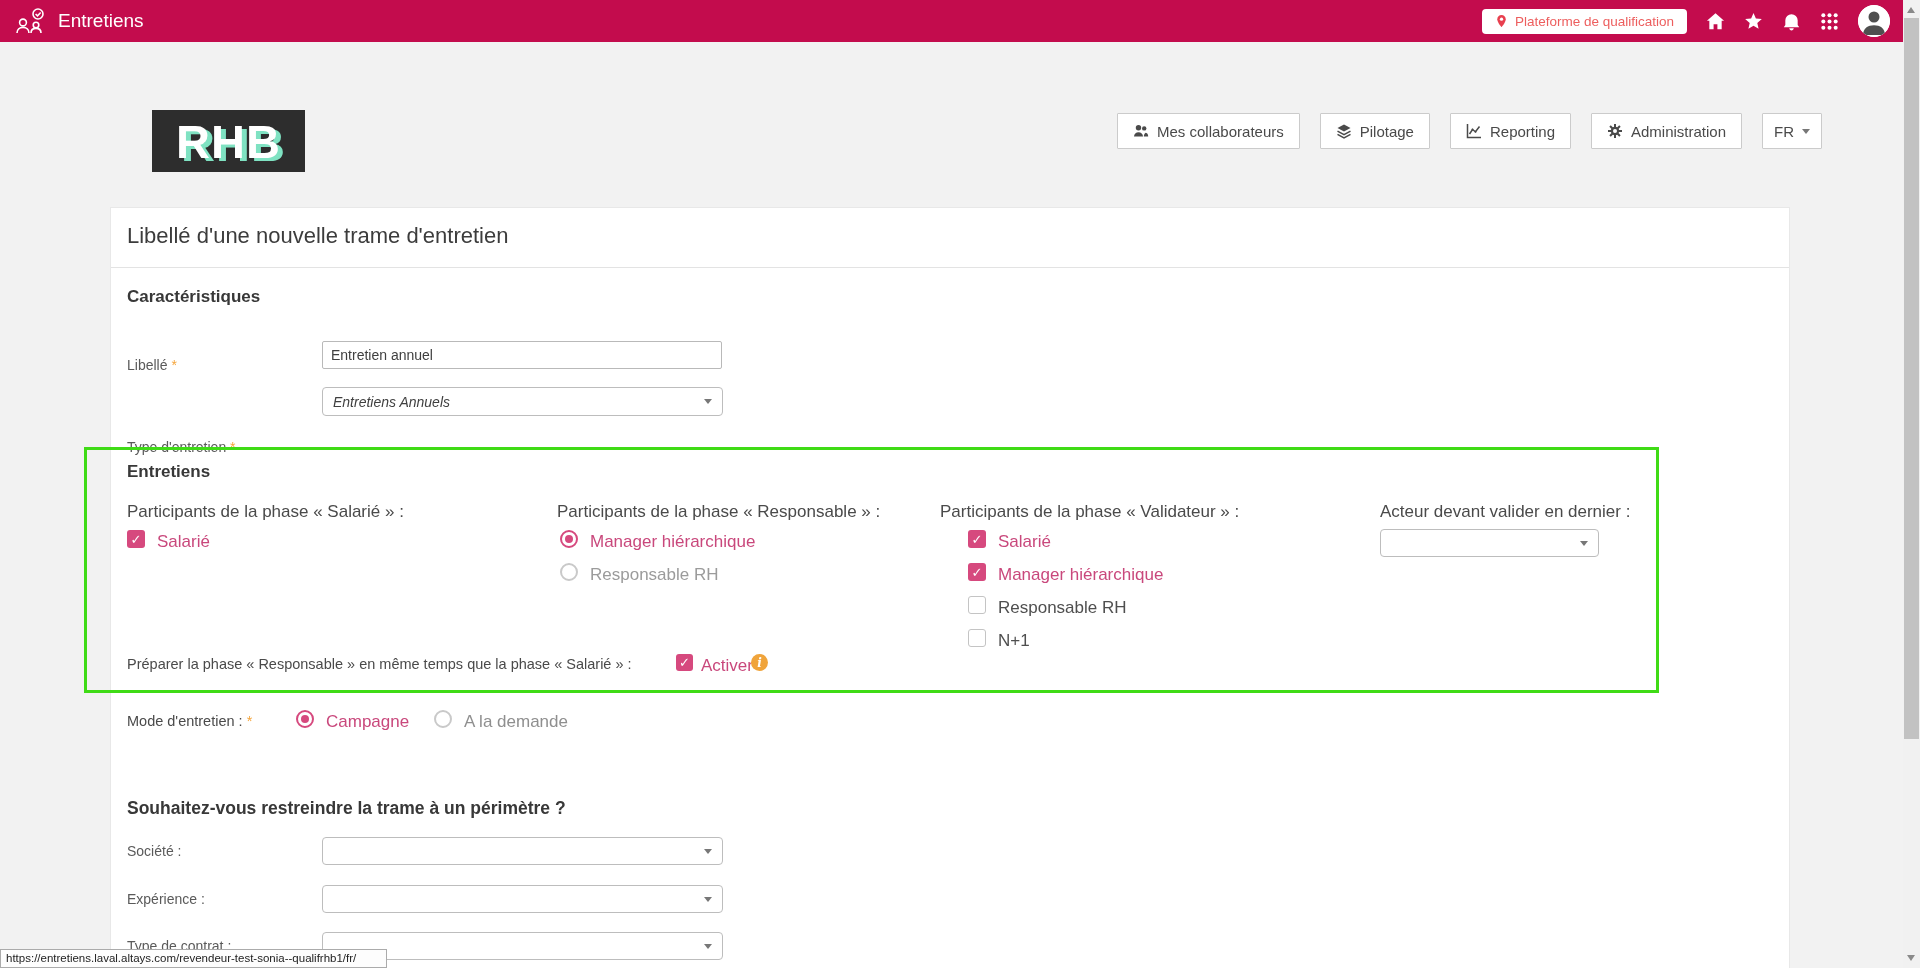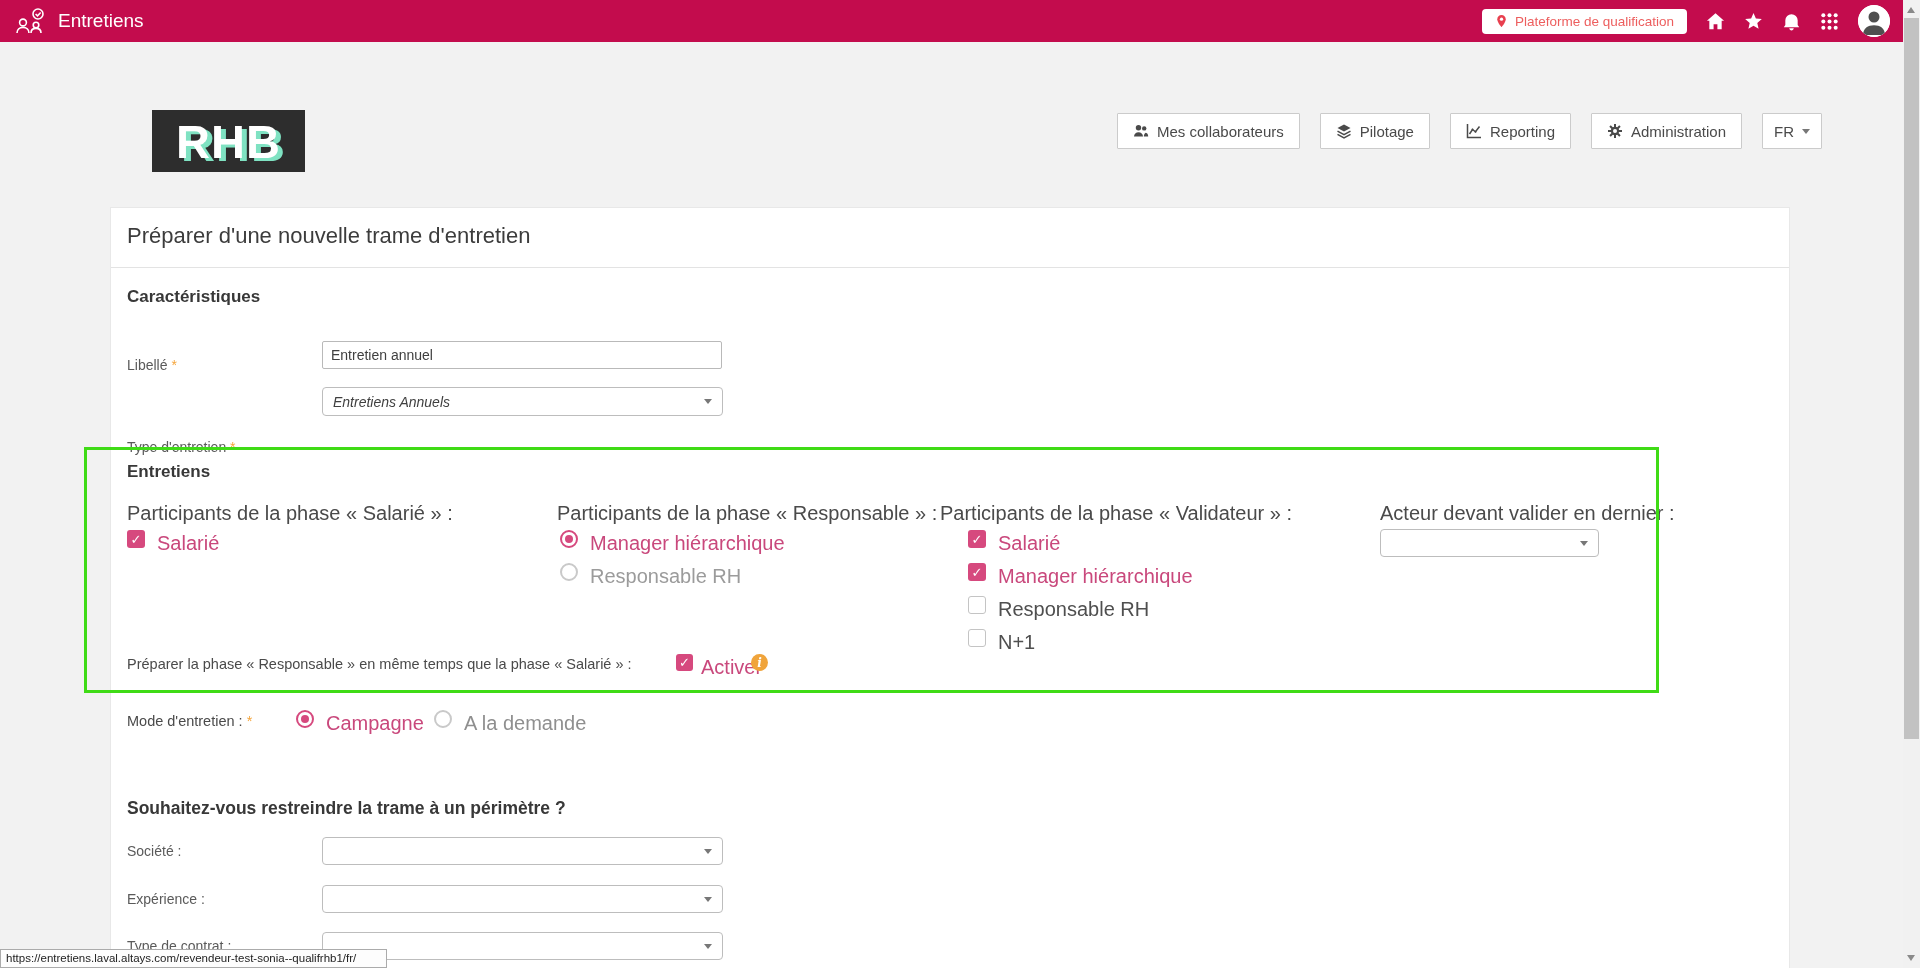--- a/index.html
+++ b/index.html
@@ -89,40 +89,40 @@
     font-size:14px; color:#3F3F3F; cursor:pointer;
   }
   .sel .caret { position:absolute; right:10px; }
 
   
   .highlight-box {
     position:absolute; left:84px; top:447px; width:1575px; height:246px;
     border:3px solid #3FDB16; pointer-events:none; z-index:40;
   }
 
-  .col-label { position:absolute; top:502px; font-size:20px; color:#4A4A4A; }
+  .col-label { position:absolute; top:502px; font-size:17px; color:#4A4A4A; }
 
   .cb { position:absolute; width:18px; height:18px; border-radius:3px; cursor:pointer; }
   .cb.on { background:#D6497E; }
   .cb.on::after {
     content:"✓"; position:absolute; inset:0; display:flex;
     align-items:center; justify-content:center;
     color:#fff; font-size:13px; font-weight:bold;
   }
   .cb.off { background:#fff; border:1px solid #C4C4C4; }
 
   .rd { position:absolute; width:18px; height:18px; border-radius:50%; background:#fff; border:2px solid #C9C9C9; cursor:pointer; }
   .rd.on { border-color:#D6497E; }
   .rd.on::after {
     content:""; position:absolute; left:50%; top:50%;
     width:8px; height:8px; margin:-4px 0 0 -4px;
     border-radius:50%; background:#D6497E;
   }
 
-  .opt-label { position:absolute; font-size:20px; cursor:pointer; }
+  .opt-label { position:absolute; font-size:17px; cursor:pointer; }
   .pink { color:#C9487C; }
   .gray-dim { color:#9B9B9B; }
   .gray-dark { color:#4F4F4F; }
 
   .info-icon {
     position:absolute; width:17px; height:17px; border-radius:50%;
     background:#F0A43B; color:#fff; font-family:"DejaVu Serif",serif;
     font-style:italic; font-weight:bold; font-size:12px;
     display:flex; align-items:center; justify-content:center; cursor:pointer;
   }
@@ -251,21 +251,21 @@
     </span>
     <span>Administration</span>
   </div>
   <div class="nav-btn" style="padding:0 11px;">
     <span>FR</span>
     <span class="caret"></span>
   </div>
 </div>
 
 <div class="card"></div>
-<div class="page-title">Préparer d'une nouvelle trame d'entretien</div>
+<div class="page-title">Libellé d'une nouvelle trame d'entretien</div>
 <div class="title-divider"></div>
 
 <div class="h-section" style="left:127px; top:287px;">Caractéristiques</div>
 
 <div class="flabel" style="left:127px; top:357px;">
   <span>Libellé</span>
   <span class="req">*</span>
 </div>
 <input class="text-input" value="Entretien annuel" style="">
 

